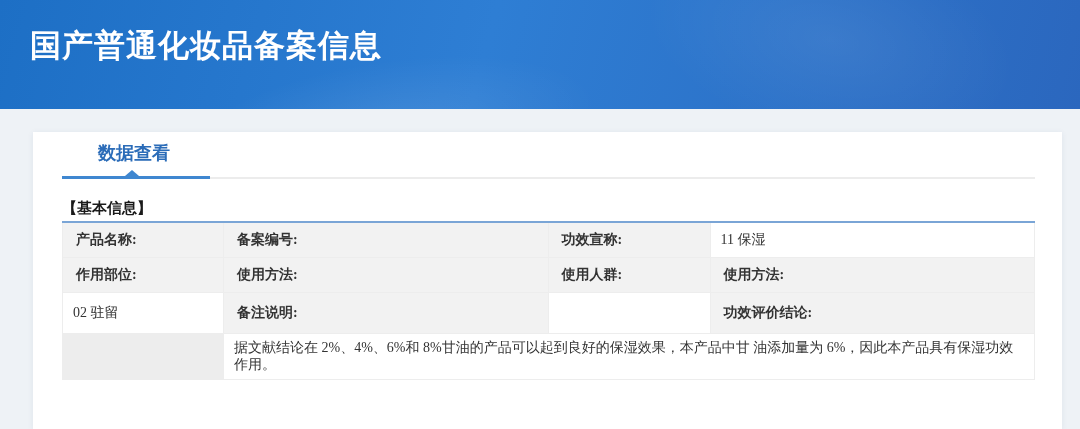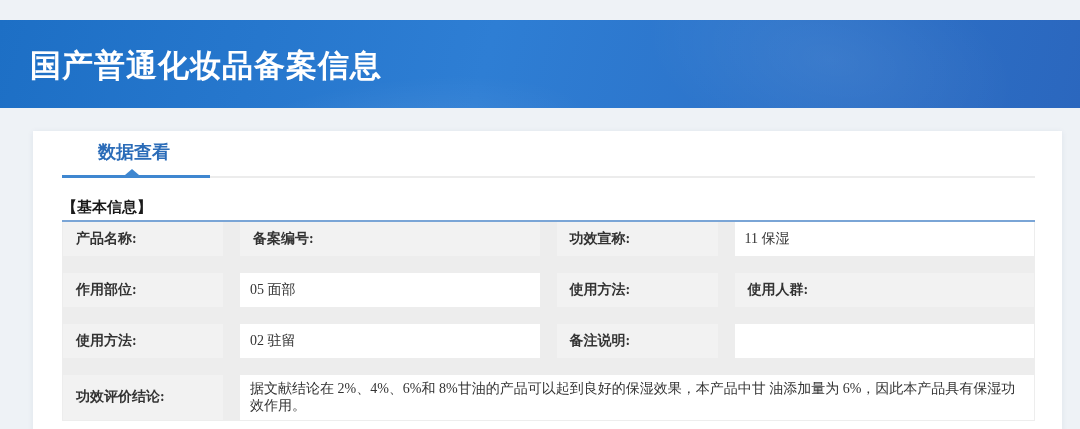--- a/index.html
+++ b/index.html
@@ -6,24 +6,23 @@
   html, body { width: 1080px; height: 429px; overflow: hidden; }
   body {
     background: #eef2f6;
     font-family: "Liberation Serif", "DejaVu Serif", serif;
     color: #333;
   }
 
   
   .banner {
     position: relative;
-    height: 88px;
+    height: 109px;
     background: linear-gradient(105deg, #1d6fc5 0%, #2e7ed4 45%, #2b67be 100%);
     overflow: hidden;
-    margin-top: 20px;
   }
   .banner::before {
     content: "";
     position: absolute;
     left: 180px; top: 60px;
     width: 420px; height: 140px;
     background: radial-gradient(ellipse at center, rgba(255,255,255,0.10), rgba(255,255,255,0) 70%);
     transform: rotate(-8deg);
   }
   .banner::after {
@@ -103,21 +102,21 @@
   .section-rule {
     margin-top: 4px;
     height: 2px;
     background: #7aa5d6;
   }
 
   
   .info-table {
     display: grid;
     grid-template-columns: 160px 1fr 161px 1fr;
-    gap: 17px;
+    gap: 1px;
     background: #ededed;
     border: 1px solid #ededed;
     border-top: none;
   }
   .cell {
     display: flex;
     align-items: center;
     min-height: 34px;
     font-size: 14px;
   }
@@ -158,21 +157,20 @@
   <div class="section-rule"></div>
 
   <div class="info-table">
 
     <div class="cell lbl">产品名称:</div>
     <div class="cell lbl">备案编号:</div>
 
     <div class="cell lbl">功效宣称:</div>
     <div class="cell val">11 保湿</div>
     <div class="cell lbl">作用部位:</div>
-    <div class="cell val">05 面部</div>
 
     <div class="cell lbl">使用方法:</div>
     <div class="cell lbl">使用人群:</div>
 
     <div class="cell lbl">使用方法:</div>
     <div class="cell val">02 驻留</div>
     <div class="cell lbl">备注说明:</div>
     <div class="cell val"></div>
 
     <div class="cell lbl tall">功效评价结论:</div>

